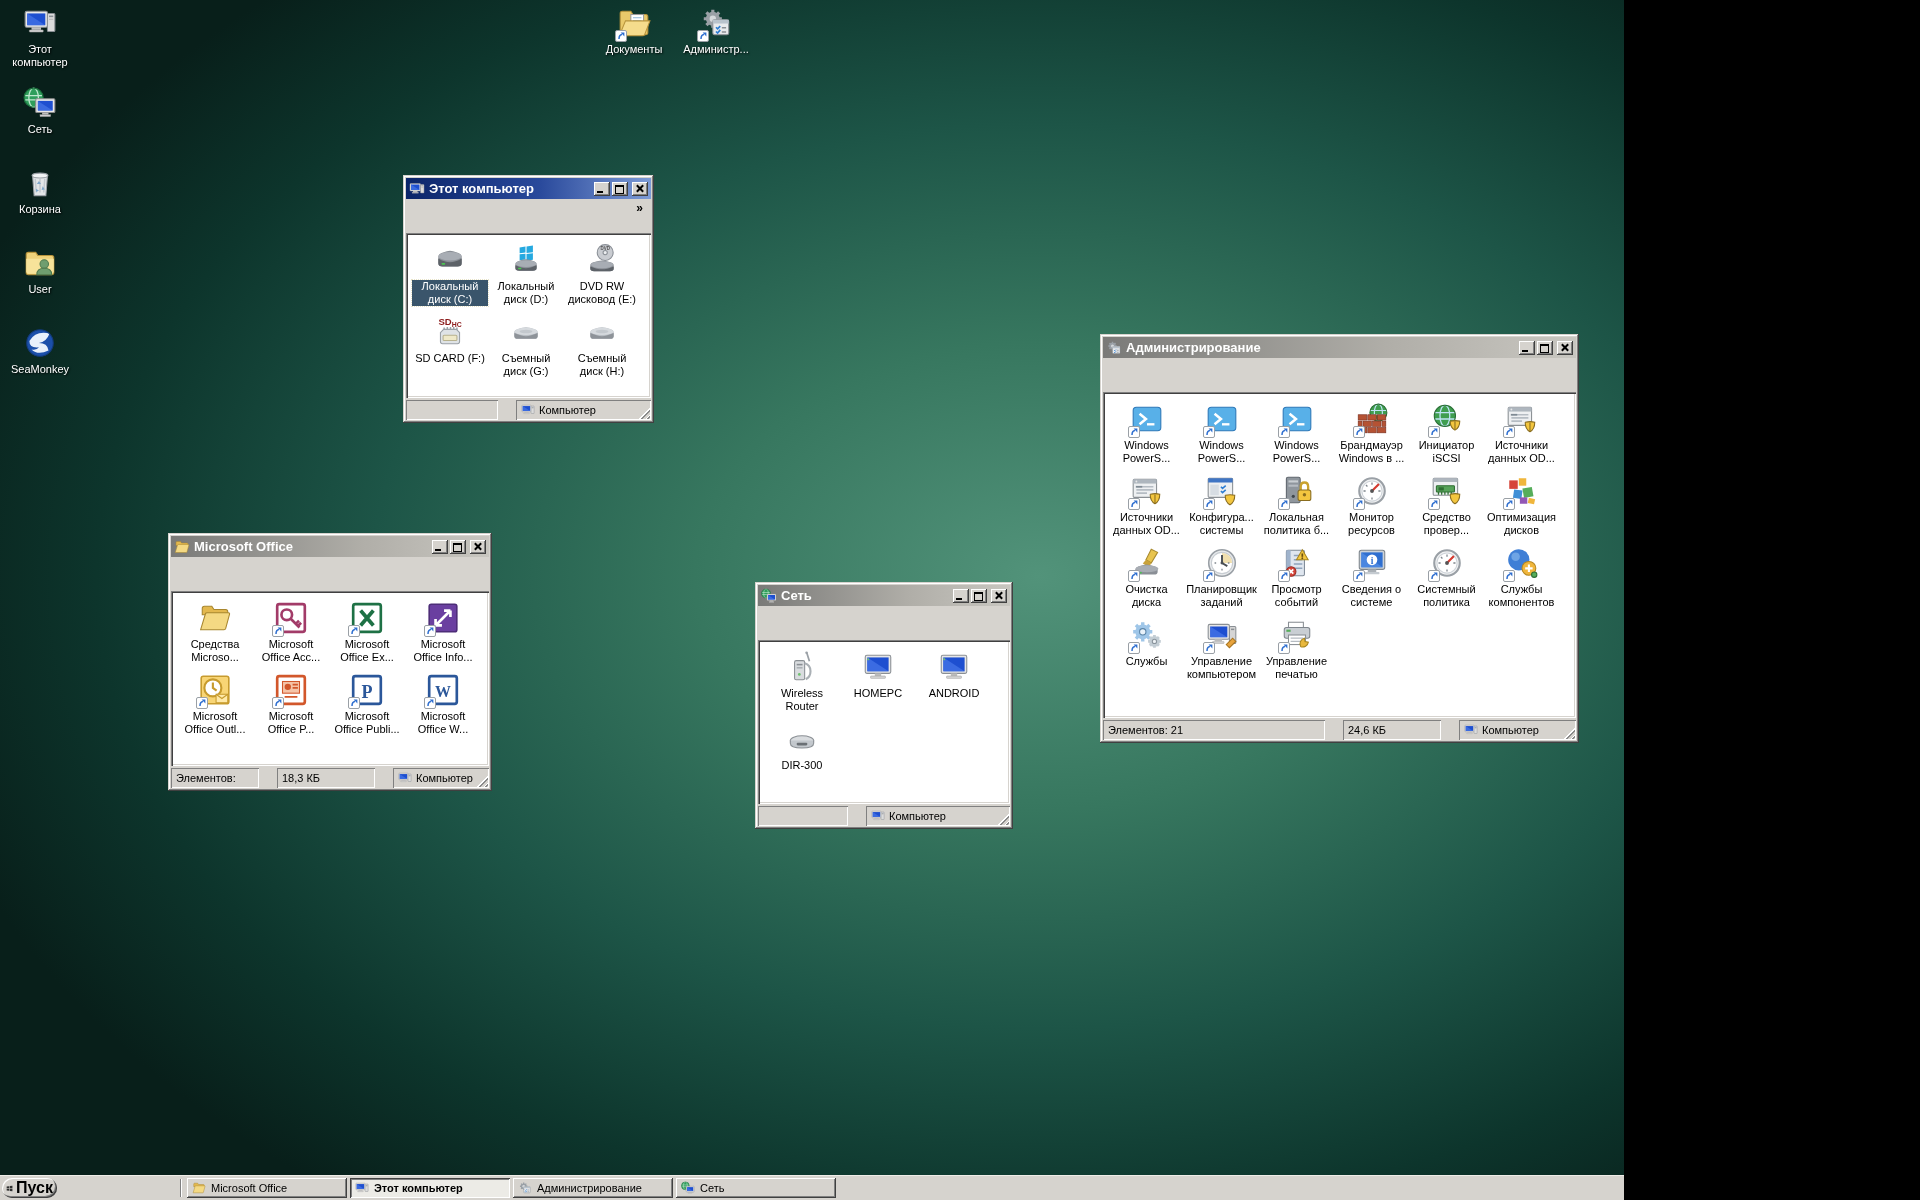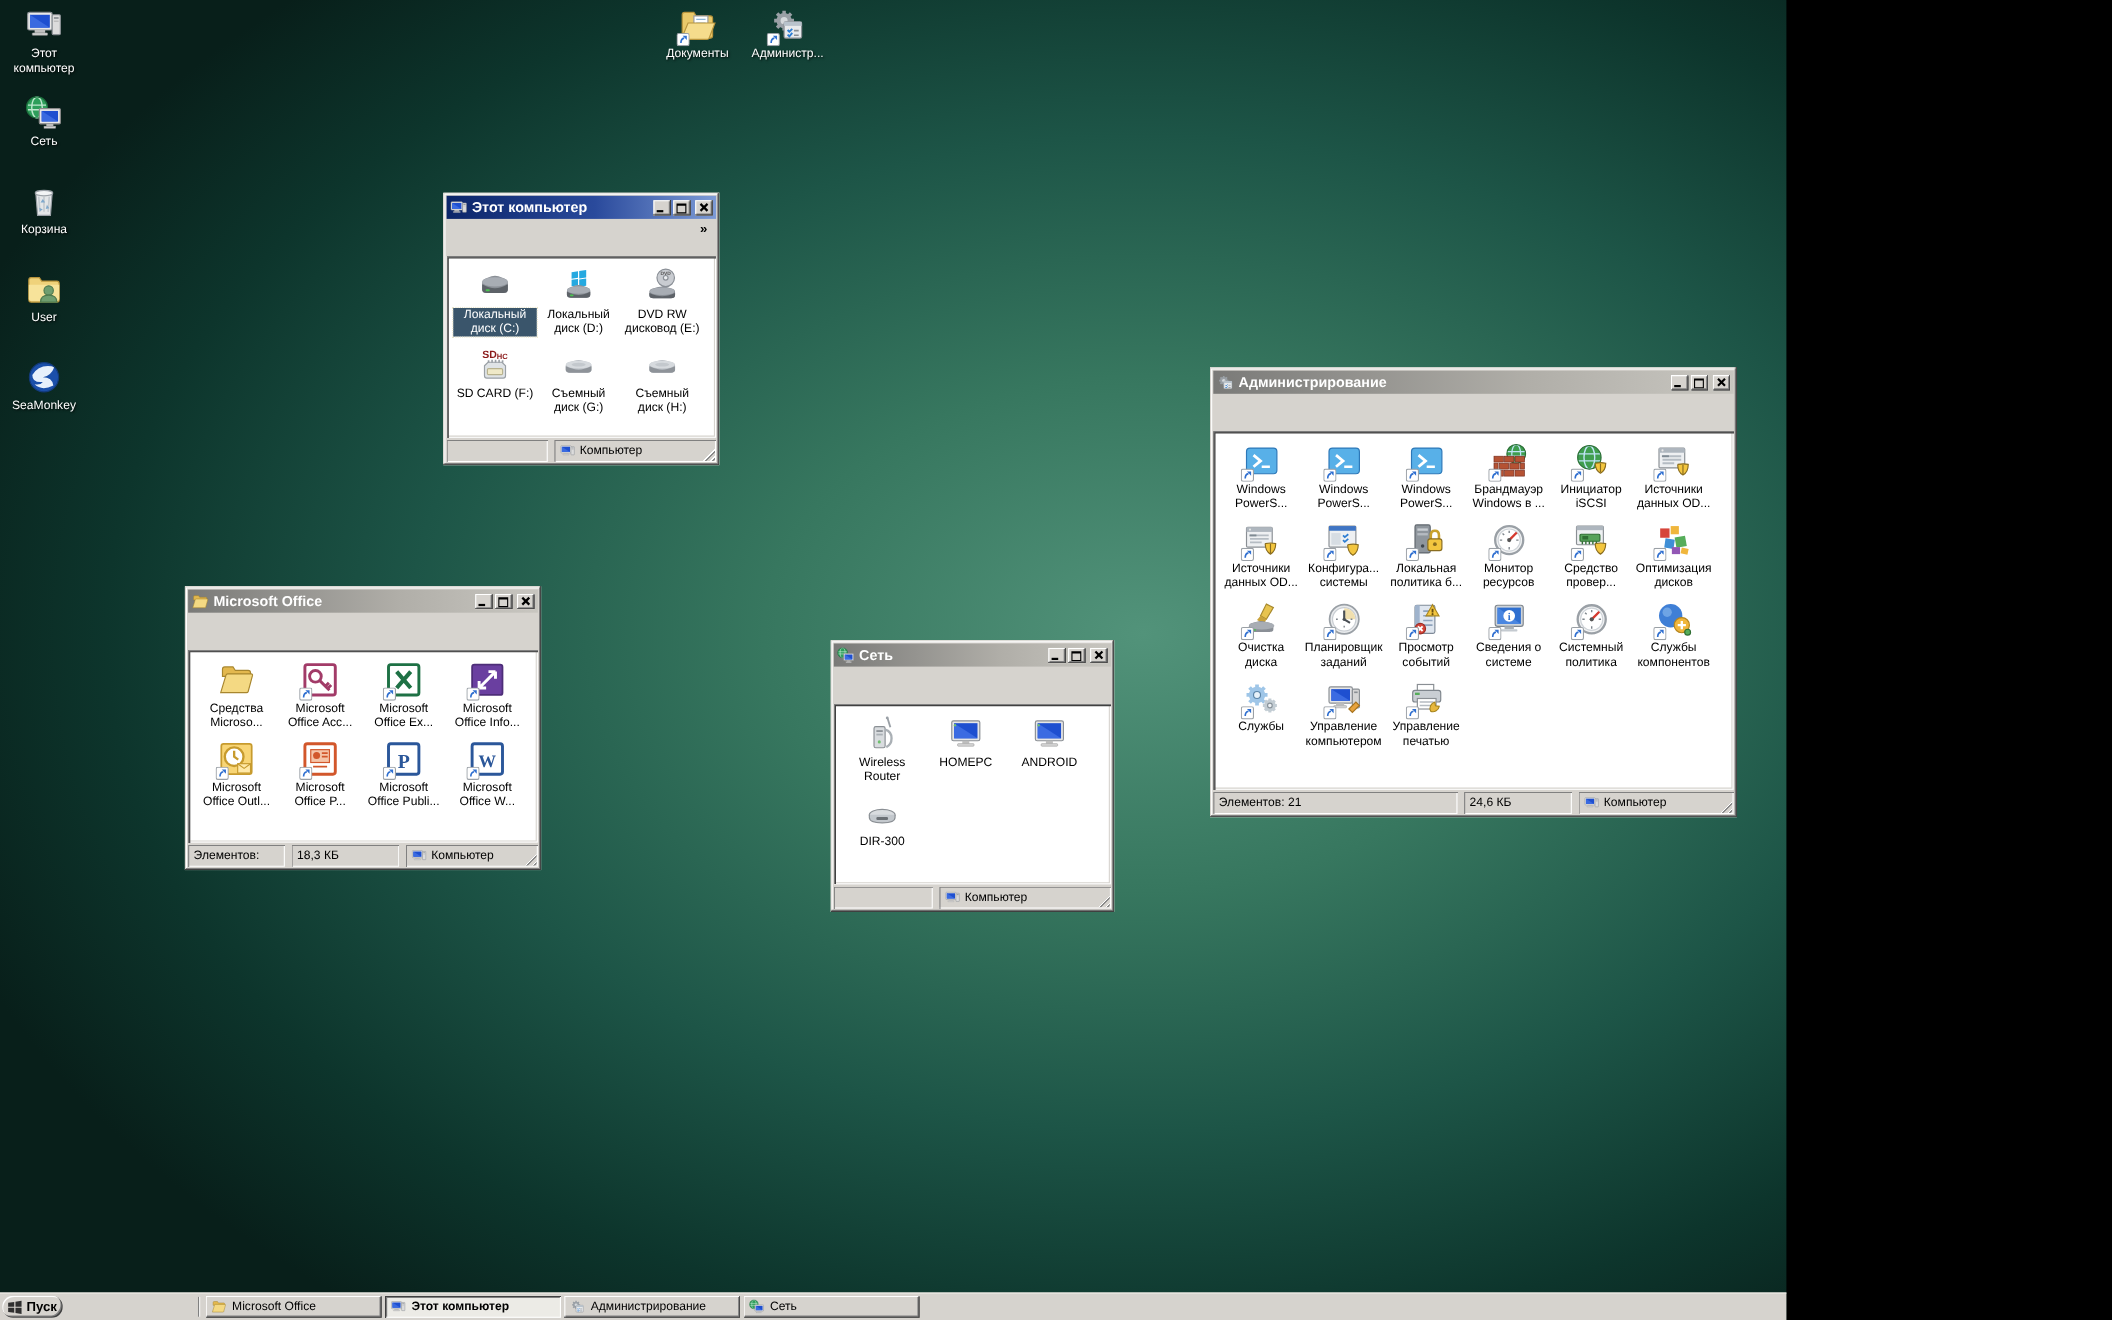--- a/index.html
+++ b/index.html
@@ -40,39 +40,39 @@
   .chev{margin-left:auto;padding:0 5px;font-weight:bold;font-size:12px;}
   .content{flex:1;background:#fff;margin-top:16px;overflow:hidden;
     box-shadow:inset 1px 1px 0 #808080, inset 2px 2px 0 #404040, inset -1px -1px 0 #fff, inset -2px -2px 0 #d6d3ce;
     padding:10px 0 0 6px;display:flex;flex-wrap:wrap;align-content:flex-start;}
   .fitem{width:76px;display:flex;flex-direction:column;align-items:center;margin-bottom:9px;cursor:default;}
   #win-admin .fitem{width:75px;}
   .fitem .iconslot{width:34px;height:34px;position:relative;}
   .flabel{margin-top:3px;font-size:11px;line-height:1.18;text-align:center;max-width:74px;padding:0 1px;}
   .fitem.selected .flabel{background:#3a556b;color:#fff;outline:1px dotted #e8e4c8;}
   .lnk{position:absolute;left:-2px;bottom:-2px;width:12px;height:12px;}
-  .statusbar{height:20px;flex:0 0 20px;display:flex;gap:6px;margin-top:2px;position:relative;}
+  .statusbar{height:20px;flex:0 0 20px;display:flex;gap:18px;margin-top:2px;position:relative;}
   .spane{box-shadow:inset 1px 1px 0 #808080, inset -1px -1px 0 #fff;
     font-size:11px;display:flex;align-items:center;padding:0 5px;white-space:nowrap;overflow:hidden;}
   .spane.grow{flex:1;}
   .sicon{width:14px;height:14px;flex:0 0 14px;margin-right:4px;}
   .grip{position:absolute;right:1px;bottom:1px;width:12px;height:12px;
     clip-path:polygon(100% 0,100% 100%,0 100%);
     background:repeating-linear-gradient(135deg,#fff 0 1px,#8a8a8a 1px 2.5px,rgba(0,0,0,0) 2.5px 4.5px);}
 
   
   #win-computer{left:403px;top:175px;width:245px;height:242px;}
   #win-office{left:168px;top:533px;width:318px;height:252px;}
   #win-network{left:755px;top:582px;width:252px;height:241px;}
   #win-admin{left:1100px;top:334px;width:473px;height:403px;}
 
   
   #taskbar{position:absolute;left:0;bottom:0;width:1920px;height:24px;background:#d6d3ce;border-top:1px solid #efede8;}
   .startbtn{position:absolute;left:2px;top:2px;height:20px;width:55px;display:flex;align-items:center;gap:3px;
-    padding:0 4px;font-size:12px;font-weight:bold;background:#d6d3ce;box-sizing:border-box;
+    padding:0 4px;font-size:16px;font-weight:bold;background:#d6d3ce;box-sizing:border-box;
     box-shadow:inset -1px -1px 0 #404040, inset 1px 1px 0 #fff, inset -2px -2px 0 #808080;border-radius:10px;}
   .slogo{width:15px;height:15px;}
   .ql{position:absolute;left:64px;top:3px;height:18px;display:flex;align-items:center;gap:4px;}
   .qlicon{width:17px;height:17px;}
   .tbsep{position:absolute;left:180px;top:3px;width:0;height:18px;border-left:1px solid #808080;border-right:1px solid #fff;}
   .tasks{position:absolute;left:187px;top:2px;display:flex;gap:3px;}
   .taskbtn{width:160px;height:20px;display:flex;align-items:center;gap:5px;padding:0 5px;box-sizing:border-box;
     font-size:11px;background:#d6d3ce;white-space:nowrap;overflow:hidden;
     box-shadow:inset -1px -1px 0 #404040, inset 1px 1px 0 #fff, inset -2px -2px 0 #808080;}
   .taskbtn .ticon14{width:14px;height:14px;flex:0 0 14px;}

